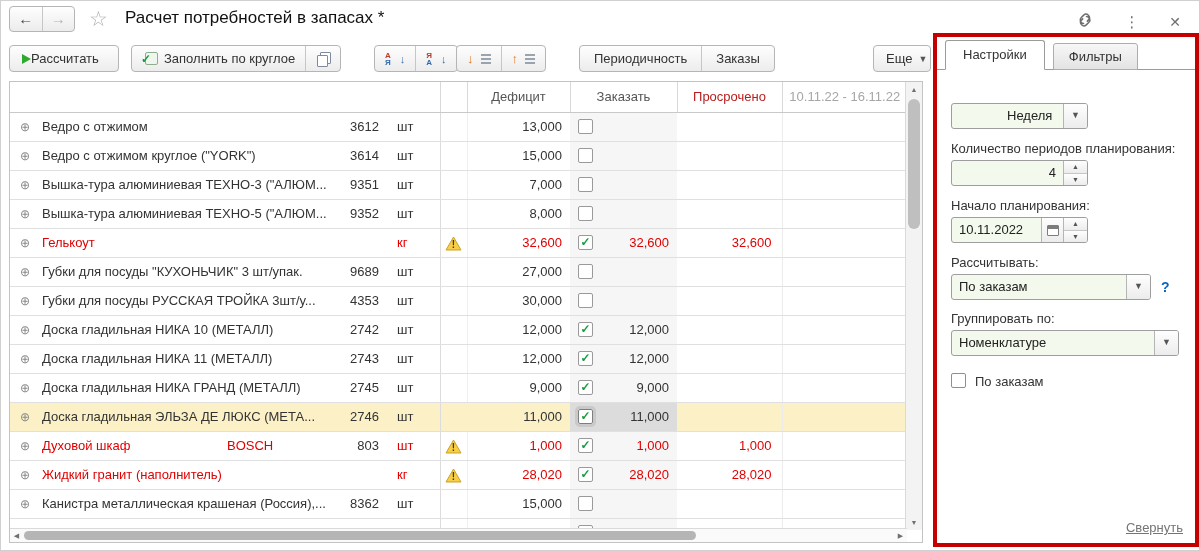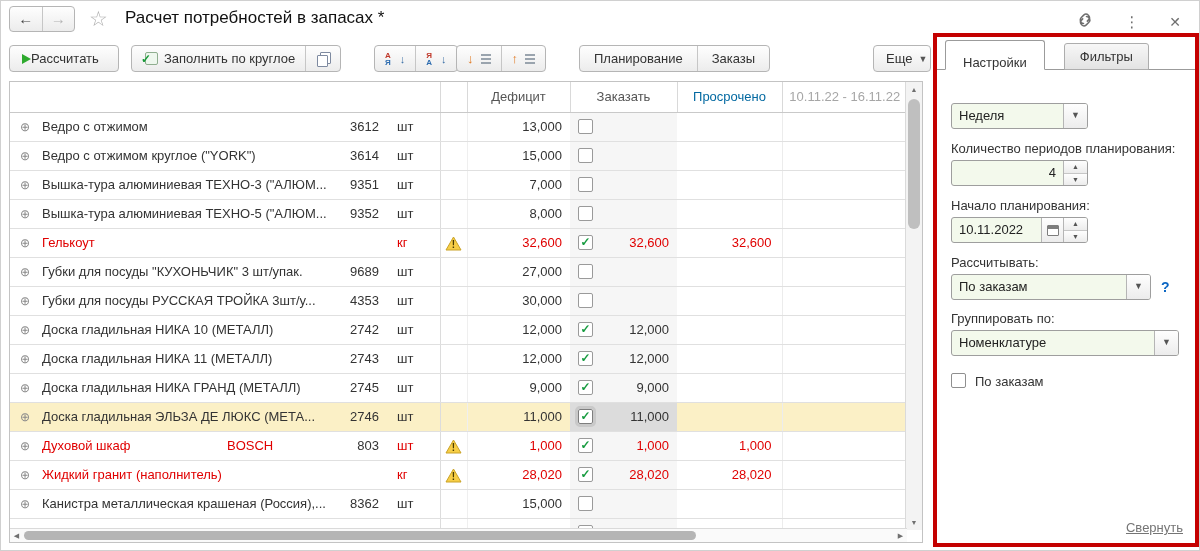--- a/index.html
+++ b/index.html
@@ -40,21 +40,21 @@
   .more-btn .caret { font-size:9px; color:#555; margin-left:6px; }
 
   
   .tbl { position:absolute; left:8px; top:80px; width:914px; height:462px; border:1px solid #c3c3c3; background:#fff; }
   .tbl-clip { position:absolute; left:0; top:0; width:897px; height:448px; overflow:hidden; }
   table { border-collapse:collapse; table-layout:fixed; width:897px; font-size:13px; color:#333; }
   col.c0{width:30px} col.c1{width:292px} col.c2{width:55px} col.c3{width:53px} col.c4{width:27px}
   col.c5{width:103px} col.c6{width:107px} col.c7{width:105px} col.c8{width:125px}
   thead th { height:30px; font-weight:normal; text-align:center; color:#555; background:#fff; border-bottom:1px solid #c9c9c9; }
   thead th.h-warn, thead th.h-def, thead th.h-ord, thead th.h-over, thead th.h-per { border-left:1px solid #d9d9d9; }
-  thead th.h-over { color:#0369a1; }
+  thead th.h-over { color:#b91c1c; }
   thead th.h-per { color:#a6a6a6; }
   tbody td { height:29px; border-bottom:1px solid #e0e0e0; white-space:nowrap; overflow:hidden; }
   td.c-exp { text-align:center; color:#8a8a8a; font-size:12px; }
   td.c-name { position:relative; padding-left:2px; }
   td.c-name .chr { position:absolute; left:187px; }
   td.c-code { text-align:right; padding-right:8px; }
   td.c-unit { padding-left:10px; }
   td.c-warn { text-align:center; border-left:1px solid #dcdcdc; }
   td.c-def { text-align:right; padding-right:8px; border-left:1px solid #efefef; }
   td.c-ord { background:#f6f6f6; position:relative; text-align:right; padding-right:8px; }
@@ -72,22 +72,22 @@
   .vscroll .up { top:0; } .vscroll .down { bottom:0; }
   .vscroll .thumb { position:absolute; left:2px; top:17px; width:12px; height:130px; background:#bfbfbf; border-radius:6px; }
   .hscroll { position:absolute; left:0; bottom:0; width:897px; height:14px; background:#fafafa; border-top:1px solid #dadada; }
   .hscroll .sbtn { position:absolute; top:0; width:13px; height:13px; text-align:center; font-size:7px; color:#707070; line-height:13px; }
   .hscroll .left { left:0; } .hscroll .right { right:0; }
   .hscroll .thumb { position:absolute; left:14px; top:2px; width:672px; height:9px; background:#b5b5b5; border-radius:5px; }
 
   
   .red-frame { position:absolute; left:932px; top:32px; width:266px; height:514px; border:4px solid #c40000; background:#fff; }
   .ptabs { position:absolute; top:3px; left:8px; display:flex; z-index:2; font-size:13px; color:#333; }
-  .ptab.active { background:#fff; border:1px solid #9b9b9b; border-bottom:1px solid #fff; border-radius:3px 3px 0 0; height:30px; line-height:28px; padding:8px 17px; }
-  .ptab.inactive { background:linear-gradient(#f7f7f7,#e3e3e3); border:1px solid #adadad; border-radius:3px 3px 0 0; height:27px; line-height:25px; padding:0 15px; margin-top:3px; margin-left:19px; }
+  .ptab.active { background:#fff; border:1px solid #9b9b9b; border-bottom:1px solid #fff; border-radius:3px 3px 0 0; height:30px; line-height:28px; padding:0 17px; }
+  .ptab.inactive { background:linear-gradient(#f7f7f7,#e3e3e3); border:1px solid #adadad; border-radius:3px 3px 0 0; height:27px; line-height:25px; padding:0 15px; margin-top:3px; margin-left:8px; }
   .pbody { position:absolute; left:0; top:32px; right:0; bottom:0; border-top:1px solid #9b9b9b; background:#fff; }
   .plabel { position:absolute; left:14px; font-size:13px; color:#333; }
   .field { position:absolute; height:26px; border:1px solid #9e9e9e; border-radius:3px; display:flex; background:#f3f9ec; overflow:hidden; font-size:13px; color:#222; }
   .field .txt { flex:1; padding:0 7px; line-height:24px; }
   .field .txt.num { text-align:right; }
   .field .fbtn { width:24px; border-left:1px solid #b5b5b5; background:linear-gradient(#fefefe,#ececec); text-align:center; line-height:23px; color:#555; font-size:9px; }
   .field .calbtn { width:22px; border-left:1px solid #b5b5b5; background:linear-gradient(#fefefe,#ececec); display:flex; align-items:center; justify-content:center; }
   .calic { position:relative; width:12px; height:11px; border:1px solid #7d7d7d; border-radius:1px; background:#fff; }
   .calic::before { content:""; position:absolute; left:0; top:0; width:10px; height:3px; background:#7d7d7d; }
   .spin { width:24px; display:flex; flex-direction:column; border-left:1px solid #b5b5b5; }
@@ -161,21 +161,21 @@
       <span class="mvarrow">↑</span>
       <span class="mvlines">
           <i></i>
           <i></i>
           <i></i>
         </span>
     </div>
   </div>
   <div class="btn-group views" style="left:578px;">
     <div class="seg">
-        <span>Планирование</span>
+        <span>Периодичность</span>
       </div>
     <div class="seg">
         <span>Заказы</span>
       </div>
   </div>
   <div class="btn more-btn" style="left:872px; width:58px;">
     <span>Еще</span>
       <span class="caret">▼</span>
   </div>
 
@@ -412,21 +412,21 @@
     </div>
   </div>
 
   <div class="red-frame">
     <div class="ptabs">
       <div class="ptab active"><span>Настройки</span></div>
       <div class="ptab inactive"><span>Фильтры</span></div>
     </div>
     <div class="pbody">
 
-      <div class="field" style="left:14px; top:33px; width:137px;">
+      <div class="field" style="left:14px; top:33px; width:137px;padding-left:48px;">
         <span class="txt">Неделя</span>
         <span class="fbtn">▼</span>
       </div>
 
       <div class="plabel" style="top:71px;">Количество периодов планирования:</div>
       <div class="field" style="left:14px; top:90px; width:137px;">
         <span class="txt num">4</span>
         <span class="spin">
             <span>▲</span>
             <span>▼</span>

